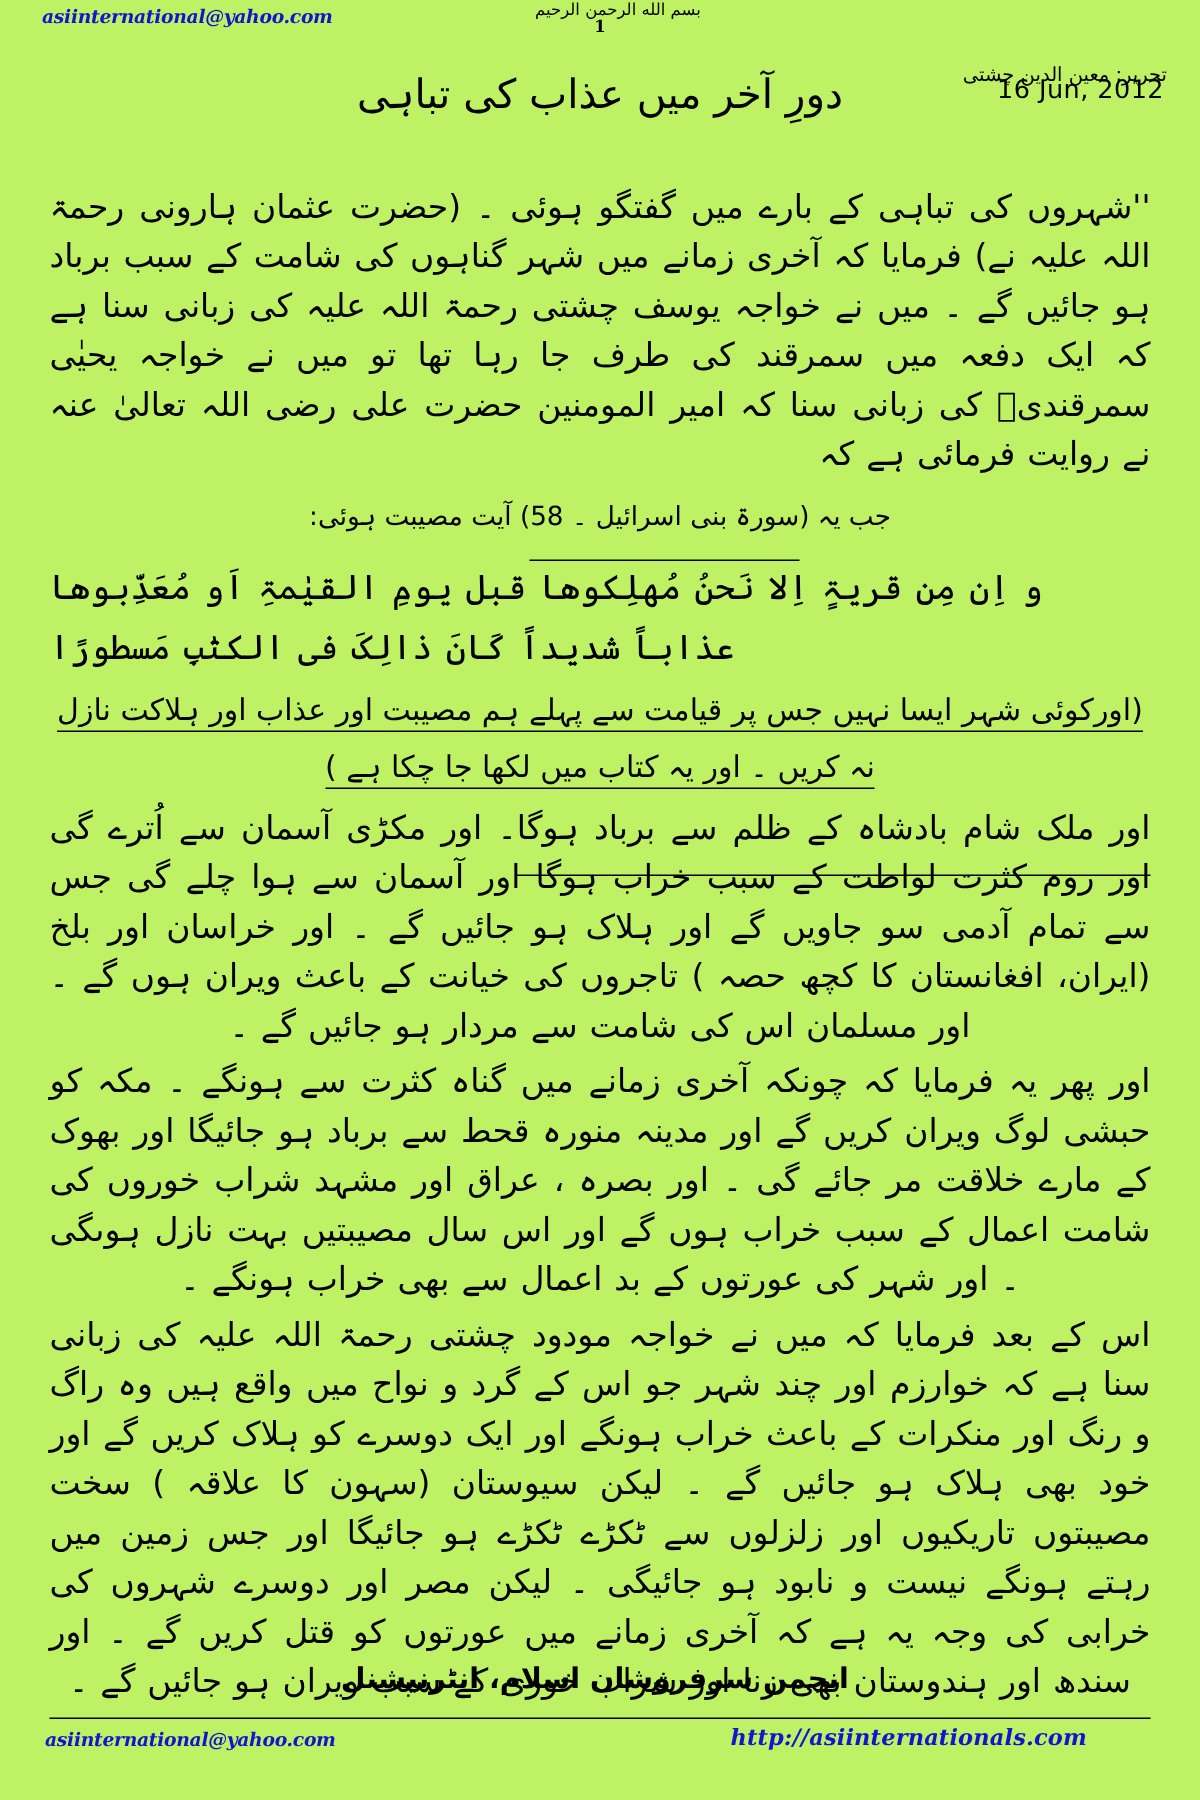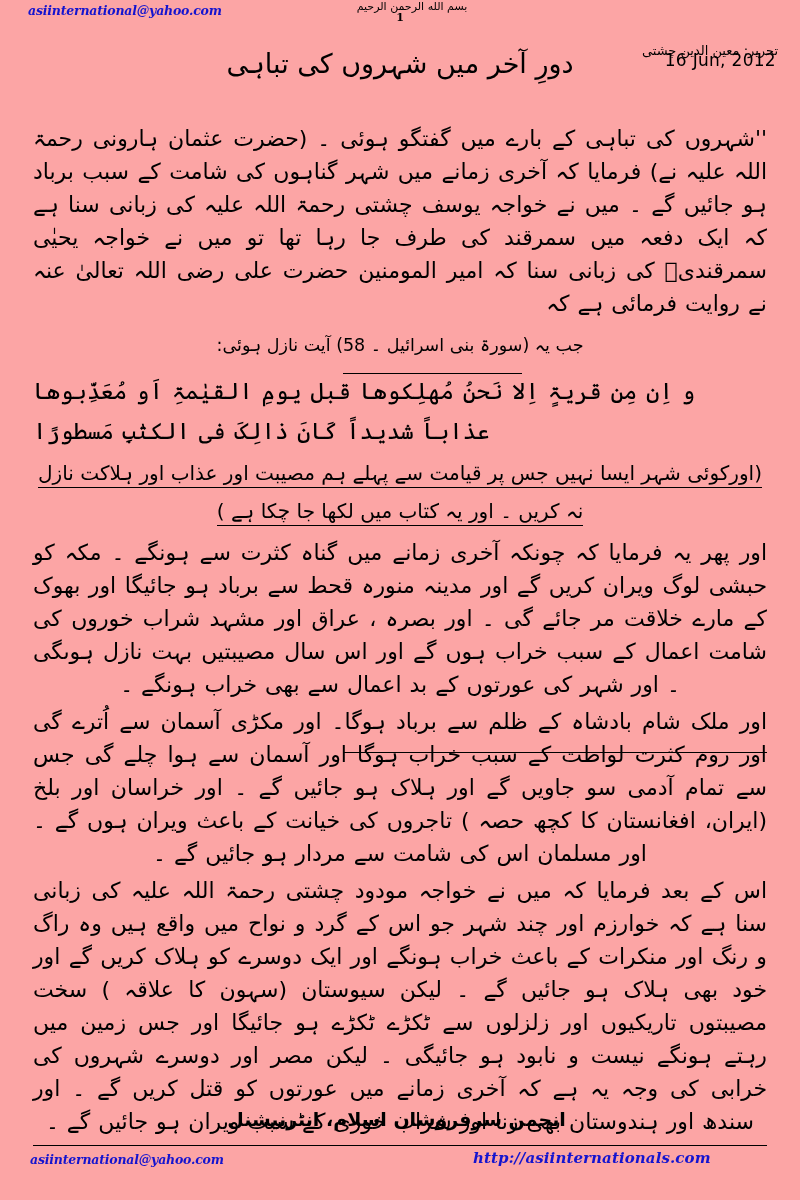--- a/index.html
+++ b/index.html
@@ -15,21 +15,21 @@
     overflow: hidden;
     font-family: "DejaVu Sans", "Liberation Sans", sans-serif;
     color: #000000;
   }
 
   .page {
     position: absolute;
     inset: 0;
     width: 800px;
     height: 1200px;
-    background: #fca5a5;
+    background: #bef264;
   }
 
   
   .header {
     position: absolute;
     top: 0;
     left: 0;
     width: 800px;
     height: 118px;
   }
@@ -193,21 +193,21 @@
     font-style: italic;
     font-weight: bold;
     font-size: 12.5px;
     color: #1414cf;
     letter-spacing: -0.2px;
     white-space: nowrap;
   }
   .footer-url {
     position: absolute;
     top: 57px;
-    left: 473px;
+    left: 487px;
     direction: ltr;
     font-family: "DejaVu Serif", "Liberation Serif", serif;
     font-style: italic;
     font-weight: bold;
     font-size: 15px;
     color: #1414cf;
     letter-spacing: 0.1px;
     white-space: nowrap;
   }
 </style>
@@ -220,36 +220,36 @@
     <div class="hdr-email">asiinternational@yahoo.com</div>
 
     <div class="hdr-bismillah">بسم الله الرحمن الرحيم</div>
 
     <div class="hdr-pagenum">1</div>
 
     <div class="hdr-author">تحریر: معین الدین چشتی</div>
 
     <div class="hdr-date">16 Jun, 2012</div>
 
-    <div class="hdr-title">دورِ آخر میں شہروں کی تباہی</div>
+    <div class="hdr-title">دورِ آخر میں عذاب کی تباہی</div>
   </div>
 
   <div class="content">
 
     <p class="para lead"><span>''شہروں کی تباہی کے بارے میں گفتگو ہوئی ۔ (حضرت عثمان ہارونی رحمۃ اللہ علیہ نے) فرمایا کہ آخری زمانے میں شہر گناہوں کی شامت کے سبب برباد ہو جائیں گے ۔ میں نے خواجہ یوسف چشتی رحمۃ اللہ علیہ کی زبانی سنا ہے کہ ایک دفعہ میں سمرقند کی طرف جا رہا تھا تو میں نے خواجہ یحیٰی سمرقندیؒ کی زبانی سنا کہ امیر المومنین حضرت علی رضی اللہ تعالیٰ عنہ نے روایت فرمائی ہے کہ</span></p>
 
-    <p class="short-line"><span>جب یہ (</span><span class="u">سورۃ بنی اسرائیل ۔ 58</span><span>) آیت نازل ہوئی:</span></p>
+    <p class="short-line"><span>جب یہ (</span><span class="u">سورۃ بنی اسرائیل ۔ 58</span><span>) آیت مصیبت ہوئی:</span></p>
 
     <p class="ayah">و اِن مِن قریۃٍ اِلا نَحنُ مُهلِکوها قبل یومِ القیٰمۃِ اَو مُعَذِّبوها عذاباً شدیداً کَانَ ذالِکَ فی الکتٰبِ مَسطورًا</p>
 
     <p class="ayah-translation"><span class="u">(اورکوئی شہر ایسا نہیں جس پر قیامت سے پہلے ہم مصیبت اور عذاب اور ہلاکت نازل نہ کریں ۔ اور یہ کتاب میں لکھا جا چکا ہے )</span></p>
 
+    <p class="para"><span class="u">اور ملک شام بادشاہ کے ظلم سے برباد ہوگا</span><span>۔ اور مکڑی آسمان سے اُترے گی اور روم کثرت لواطت کے سبب خراب ہوگا اور آسمان سے ہوا چلے گی جس سے تمام آدمی سو جاویں گے اور ہلاک ہو جائیں گے ۔ اور خراسان اور بلخ (ایران، افغانستان کا کچھ حصہ ) تاجروں کی خیانت کے باعث ویران ہوں گے ۔ اور مسلمان اس کی شامت سے مردار ہو جائیں گے ۔</span></p>
+
     <p class="para"><span>اور پھر یہ فرمایا کہ چونکہ آخری زمانے میں گناہ کثرت سے ہونگے ۔ مکہ کو حبشی لوگ ویران کریں گے اور مدینہ منورہ قحط سے برباد ہو جائیگا اور بھوک کے مارے خلاقت مر جائے گی ۔ اور بصرہ ، عراق اور مشہد شراب خوروں کی شامت اعمال کے سبب خراب ہوں گے اور اس سال مصیبتیں بہت نازل ہوںگی ۔ اور شہر کی عورتوں کے بد اعمال سے بھی خراب ہونگے ۔</span></p>
-
-    <p class="para"><span class="u">اور ملک شام بادشاہ کے ظلم سے برباد ہوگا</span><span>۔ اور مکڑی آسمان سے اُترے گی اور روم کثرت لواطت کے سبب خراب ہوگا اور آسمان سے ہوا چلے گی جس سے تمام آدمی سو جاویں گے اور ہلاک ہو جائیں گے ۔ اور خراسان اور بلخ (ایران، افغانستان کا کچھ حصہ ) تاجروں کی خیانت کے باعث ویران ہوں گے ۔ اور مسلمان اس کی شامت سے مردار ہو جائیں گے ۔</span></p>
 
     <p class="para"><span>اس کے بعد فرمایا کہ میں نے خواجہ مودود چشتی رحمۃ اللہ علیہ کی زبانی سنا ہے کہ خوارزم اور چند شہر جو اس کے گرد و نواح میں واقع ہیں وہ راگ و رنگ اور منکرات کے باعث خراب ہونگے اور ایک دوسرے کو ہلاک کریں گے اور خود بھی ہلاک ہو جائیں گے ۔ لیکن سیوستان (سہون کا علاقہ ) سخت مصیبتوں تاریکیوں اور زلزلوں سے ٹکڑے ٹکڑے ہو جائیگا اور جس زمین میں رہتے ہونگے نیست و نابود ہو جائیگی ۔ لیکن مصر اور دوسرے شہروں کی خرابی کی وجہ یہ ہے کہ آخری زمانے میں عورتوں کو قتل کریں گے ۔ اور سندھ اور ہندوستان بھی زنا اور شراب خوری کے سبب ویران ہو جائیں گے ۔</span></p>
 
   </div>
 
   <div class="footer">
     <div class="footer-org">انجمن سرفروشان اسلام، انٹرنیشنل</div>
 
     <div class="footer-rule"></div>
 

